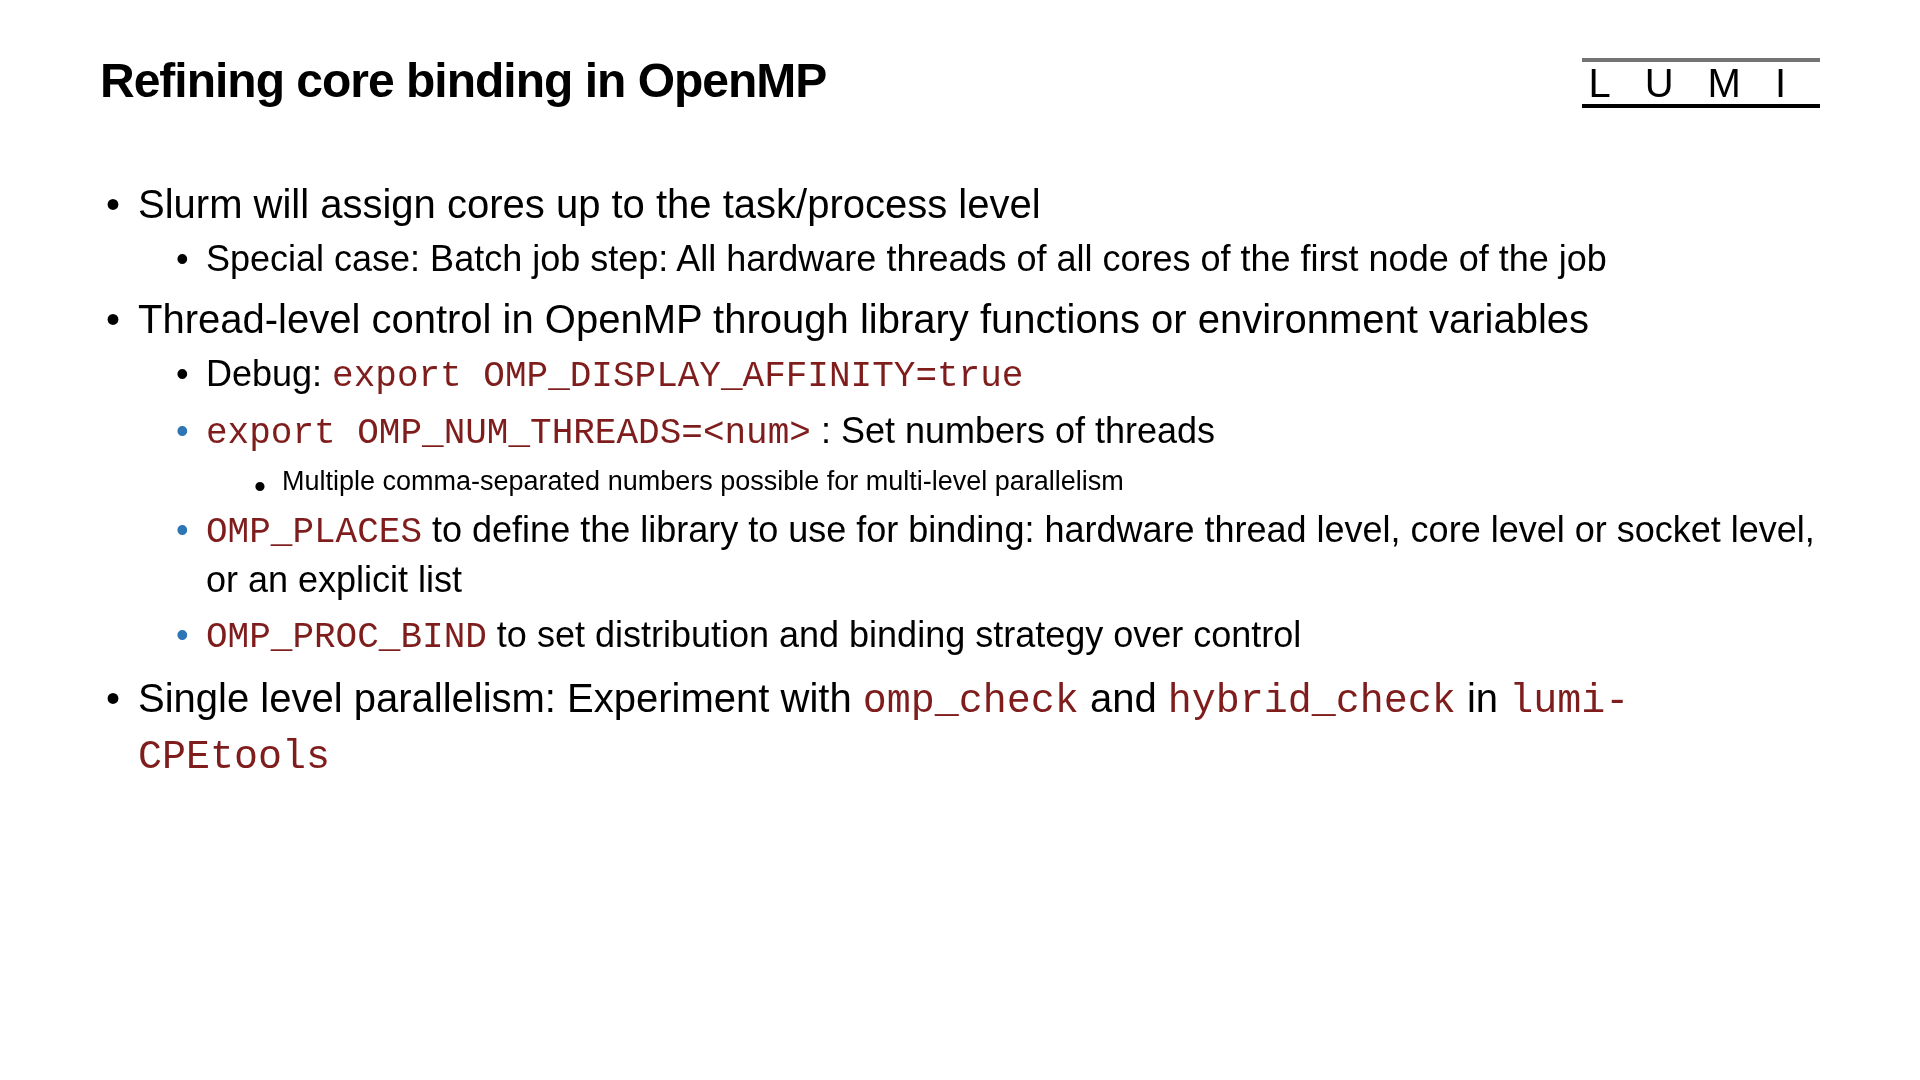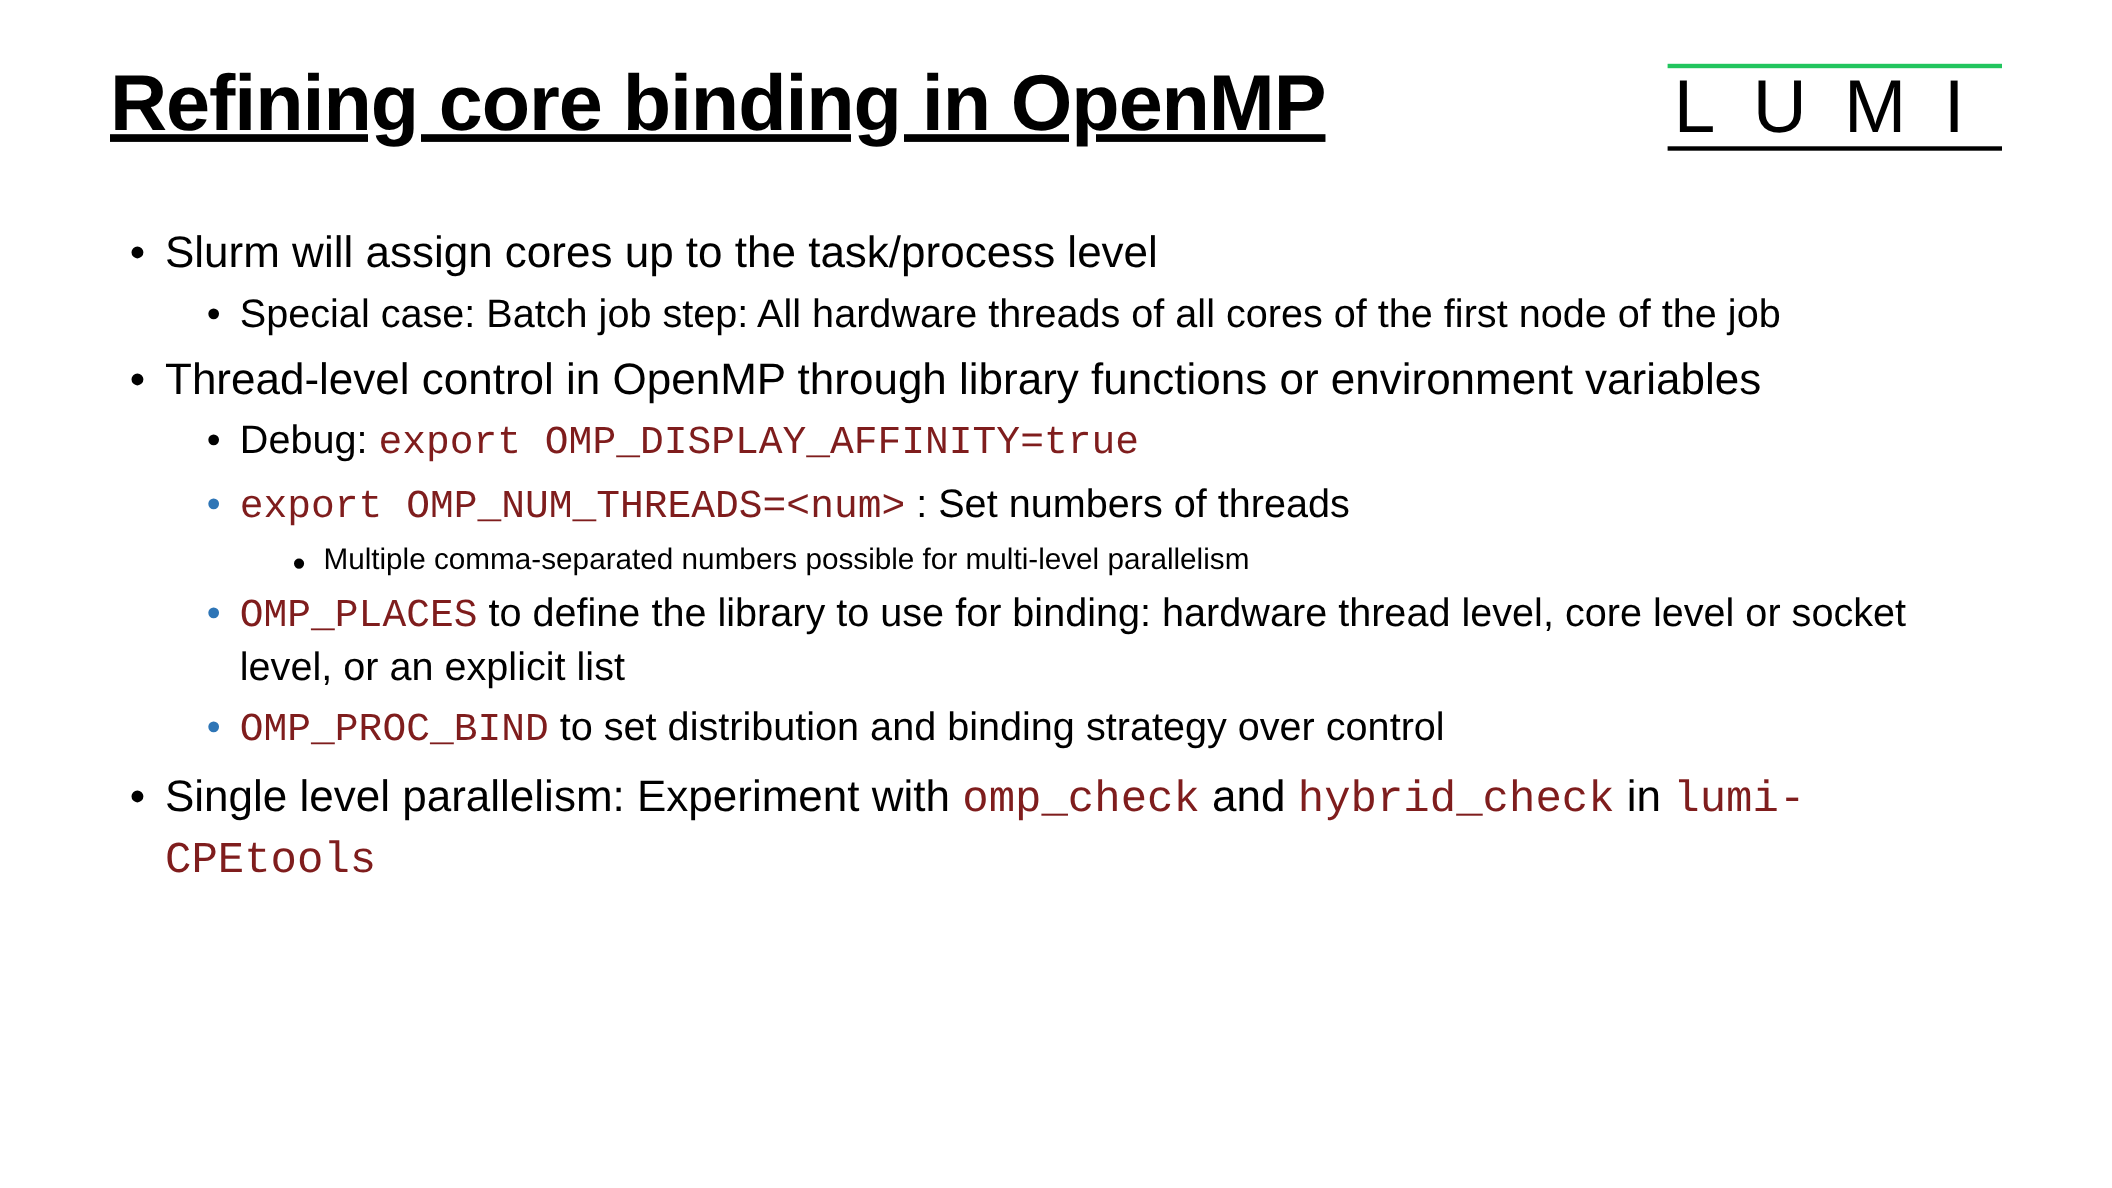--- a/index.html
+++ b/index.html
@@ -20,40 +20,39 @@
     padding: 55px 100px 0 100px;
   }
   .logo {
     position: absolute;
     top: 58px;
     right: 100px;
     font-family: "Arial", sans-serif;
     font-weight: 400;
   }
   .logo-text {
-    font-size: 68px;
+    font-size: 40px;
     letter-spacing: 34px;
-    border-top: 4px solid #22c55e;
+    border-top: 4px solid #737373;
     border-bottom: 4px solid #000;
     padding: 0 0 0 6px;
     line-height: 1.05;
     display: inline-block;
   }
   h1.title {
-    font-size: 72px;
+    font-size: 48px;
     font-weight: 700;
     margin: 0 0 70px 0;
     line-height: 1.1;
     letter-spacing: -1px;
-    text-decoration: underline;
   }
   ul.top {
     list-style: none;
     padding: 0;
-    margin: 12px;
+    margin: 0;
     font-size: 40px;
     line-height: 1.3;
   }
   ul.top > li {
     position: relative;
     padding-left: 38px;
     margin-bottom: 10px;
   }
   ul.top > li::before {
     content: "•";

